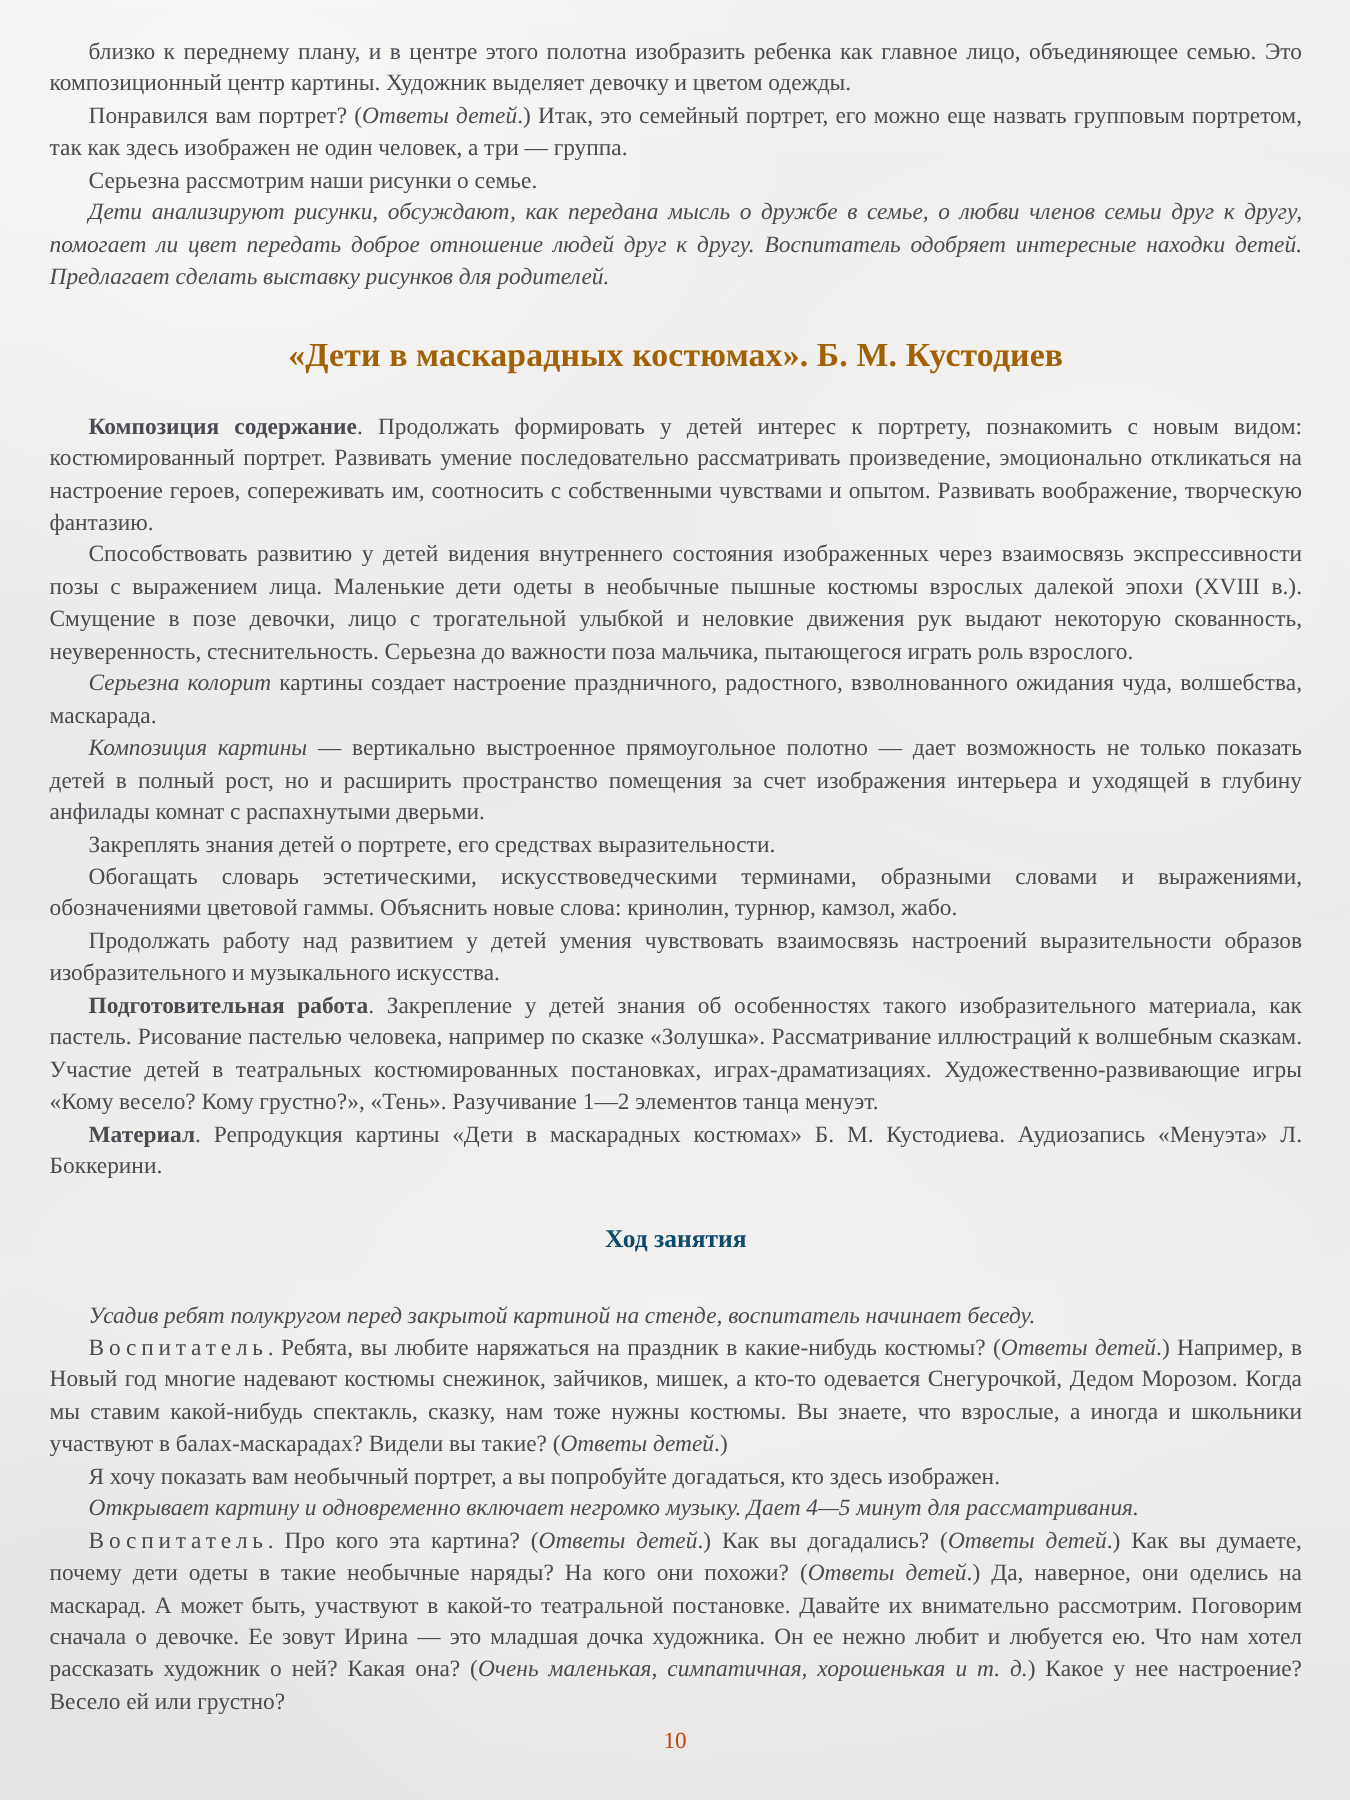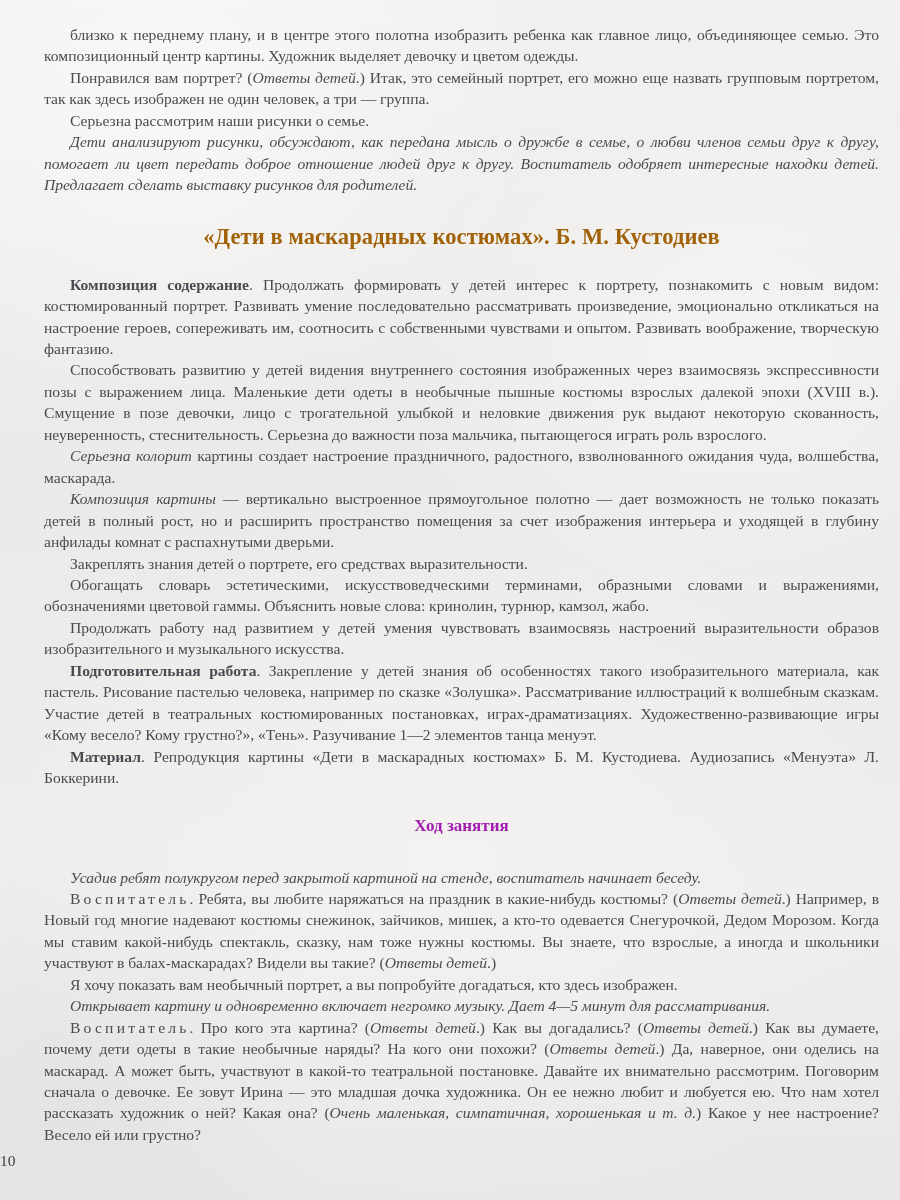--- a/index.html
+++ b/index.html
@@ -27,21 +27,20 @@
       radial-gradient(ellipse 70% 45% at 50% 72%, rgba(246,245,243,0.55), rgba(255,255,255,0) 72%),
       radial-gradient(ellipse 40% 30% at 8% 92%,  rgba(224,222,220,0.50), rgba(255,255,255,0) 72%),
       linear-gradient(180deg, #f2f1ef 0%, #eceae8 40%, #efeeec 75%, #e9e7e5 100%);
     z-index: 0;
   }
   .page {
     position: absolute;
     inset: 0;
     z-index: 1;
     padding: 0;
-    margin-left: 11px;
   }
   .textblock {
     position: absolute;
     left: 33px;
     top: 24px;
     width: 835px;
   }
   p.para {
     margin: 0;
     font-size: 15.6px;
@@ -64,35 +63,35 @@
     text-align: center;
     color: #a16207;
     letter-spacing: 0.1px;
   }
   h3.sub-title {
     margin: 0;
     font-size: 17px;
     line-height: 22px;
     font-weight: bold;
     text-align: center;
-    color: #a21caf;
+    color: #0c4a6e;
   }
   .gap-title-before { height: 26px; }
   .gap-title-after  { height: 22px; }
   .gap-sub-before   { height: 26px; }
   .gap-sub-after    { height: 30px; }
 
   .page-number {
     position: absolute;
     left: 0;
     right: 0;
     top: 1152px;
-    text-align: left;
+    text-align: center;
     font-size: 15.5px;
-    color: #404040;
+    color: #c2410c;
     z-index: 1;
   }
 </style>
 </head>
 <body>
 
 <div class="paper-texture"></div>
 
 <div class="page">
   <div class="textblock">

